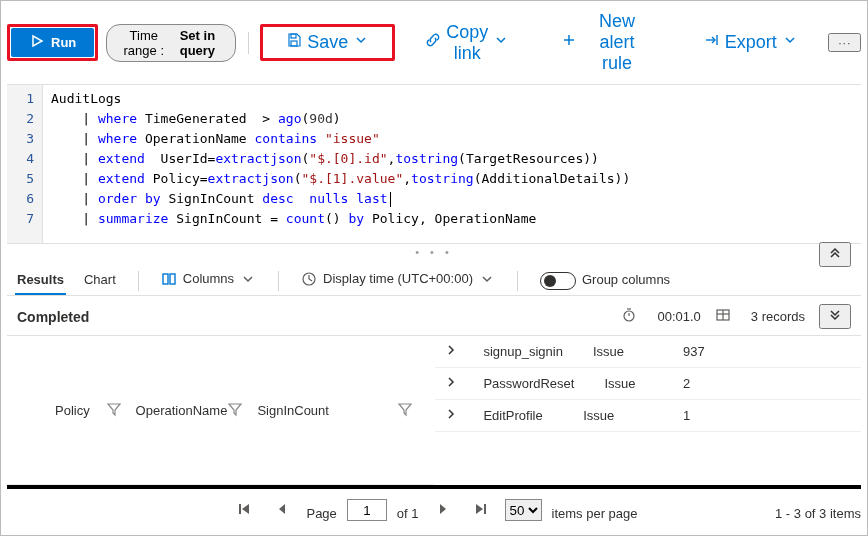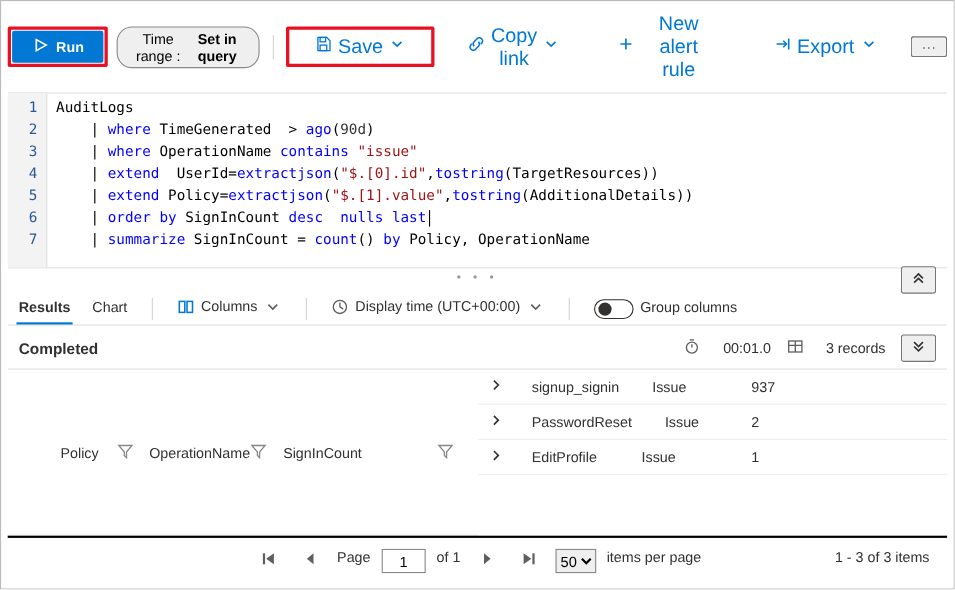--- a/index.html
+++ b/index.html
@@ -160,33 +160,33 @@
     grid-template-columns: 40px 1fr 30px 1fr 30px 140px 30px;
     align-items: center;
     padding: 6px 8px;
     border-bottom: 1px solid #eee;
   }
   .thead-row { color: #323130; font-size: 13px; }
   .filter-icon { color: #8a8886; }
   .row-caret { color: #323130; }
   .pager {
     display:flex;
-    align-items:flex-start;
+    align-items:flex-end;
     gap:10px;
     justify-content:center;
     padding:10px;
     font-size:13px;
-    border-top:2px solid #000000;
+    border-top:4px solid #000000;
     position:relative;
     margin-top:auto;
   }
   .pager-btn { background:none; border:none; color:#605e5c; }
   .pager input { width:40px; text-align:center; border:1px solid #8a8886; height:22px; }
   .pager select { border:1px solid #8a8886; height:22px; }
-  .pager .range { position:absolute; right:16px; }
+  .pager .range { position:absolute; right:0; }
   svg.ico { width:16px; height:16px; }
 </style>
 </head>
 <body>
 
 <div class="frame">
 
   <div class="toolbar">
     <span class="hl-red">
       <button class="btn-run">

